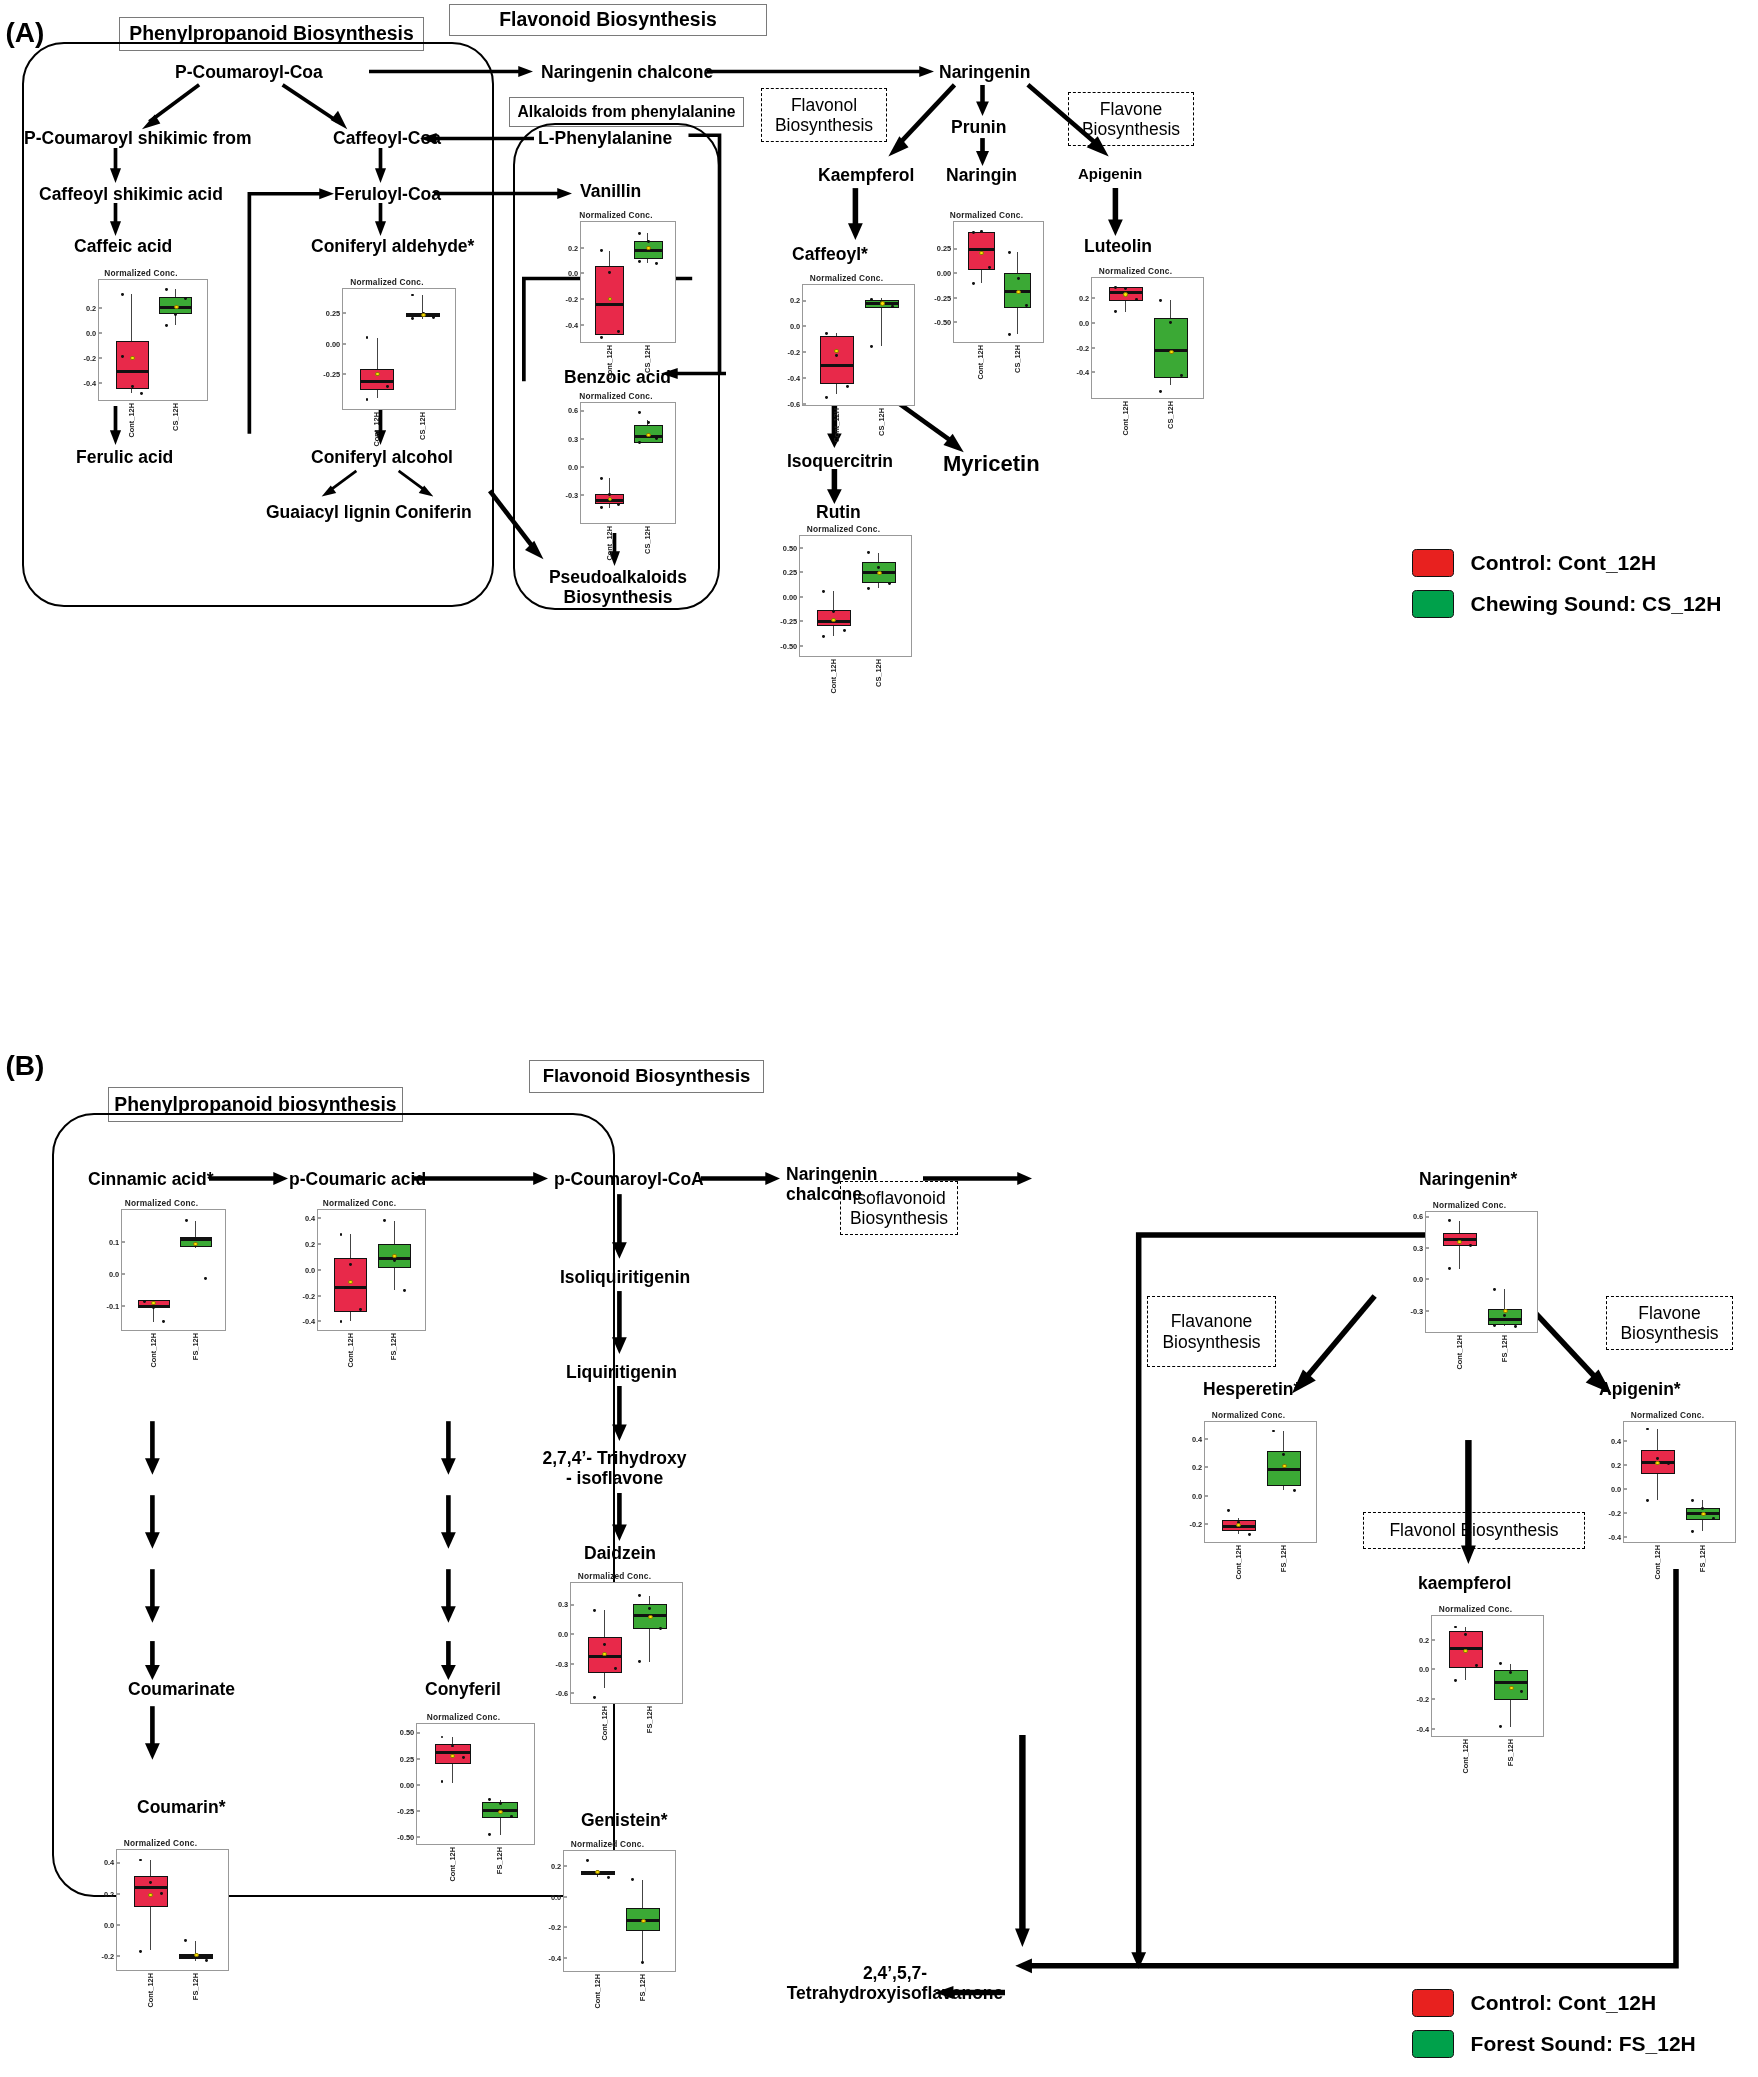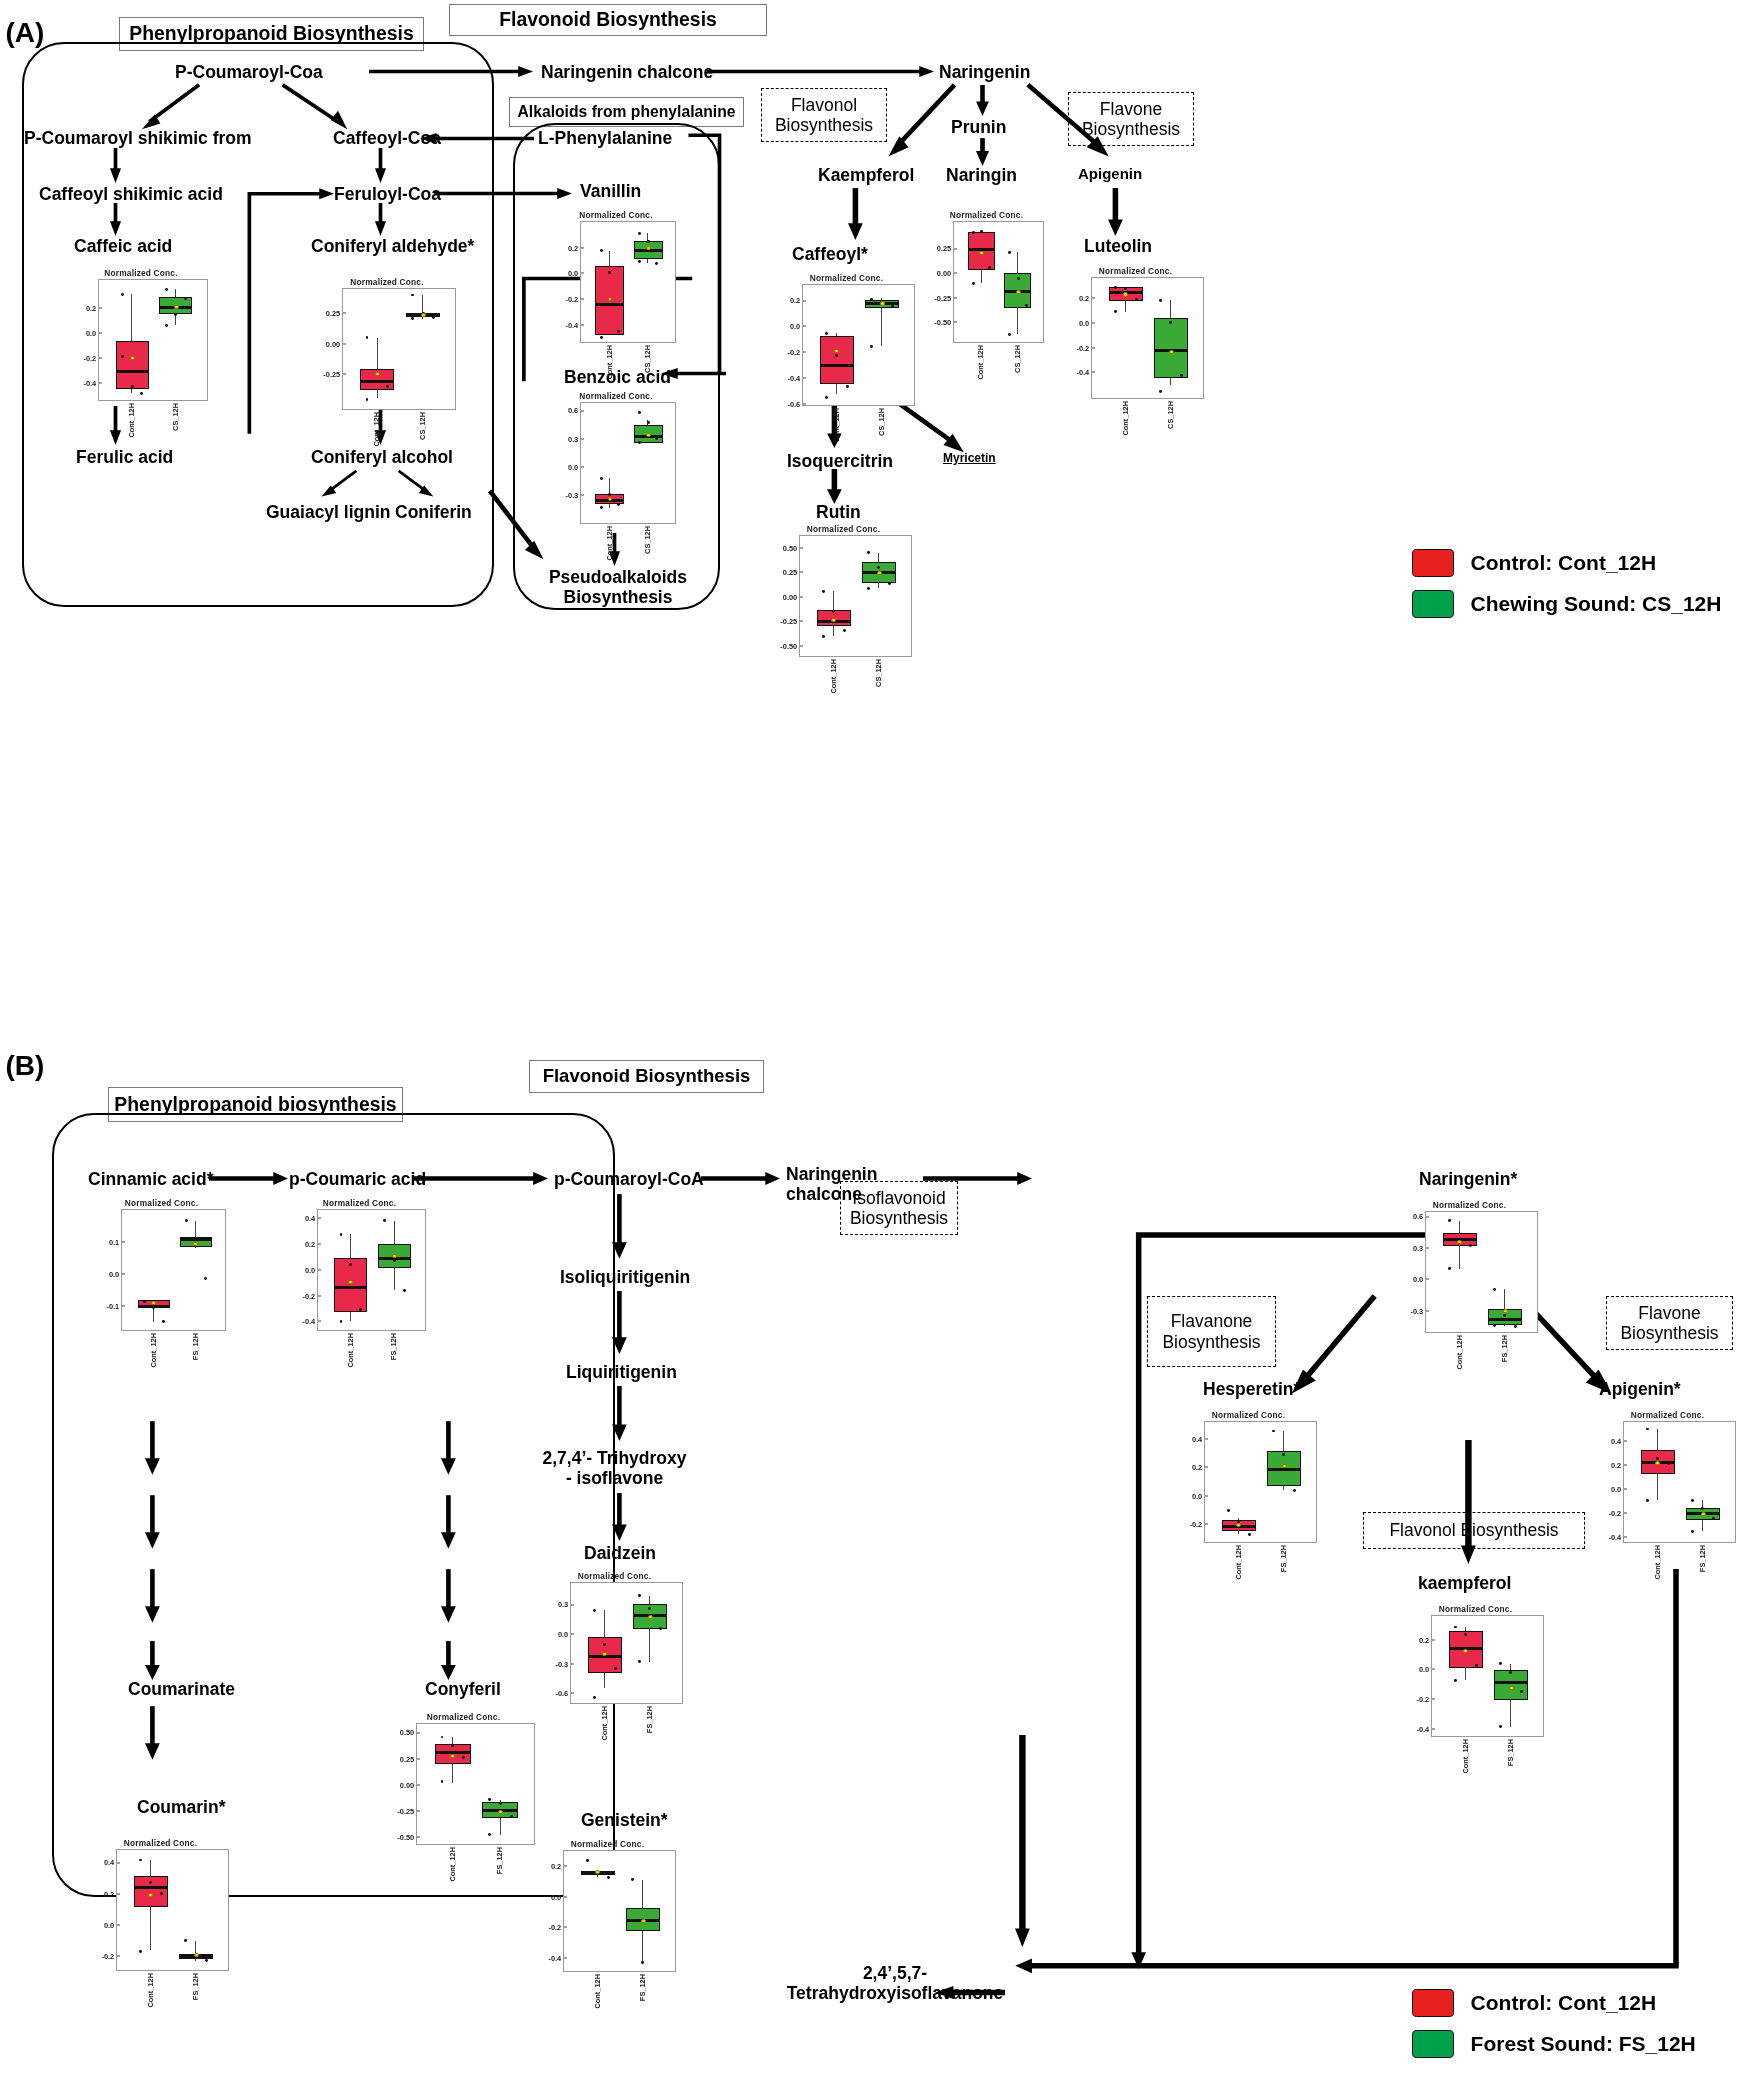--- a/index.html
+++ b/index.html
@@ -84,21 +84,21 @@
 <div class="node" style="left:564px; top:368px; font-size:17.5px;">Benzoic acid*</div>
 <div class="node wrap" style="left:543px; top:568px; width:150px; font-size:17.5px;text-align:center;">Pseudoalkaloids Biosynthesis</div>
 <div class="node" style="left:939px; top:63px; font-size:17.5px;">Naringenin</div>
 <div class="node" style="left:951px; top:118px; font-size:17.5px;">Prunin</div>
 <div class="node" style="left:818px; top:166px; font-size:17.5px;">Kaempferol</div>
 <div class="node" style="left:946px; top:166px; font-size:17.5px;">Naringin</div>
 <div class="node" style="left:1078px; top:166px; font-size:15px;">Apigenin</div>
 <div class="node" style="left:792px; top:245px; font-size:17.5px;">Caffeoyl*</div>
 <div class="node" style="left:1084px; top:237px; font-size:17.5px;">Luteolin</div>
 <div class="node" style="left:787px; top:452px; font-size:17.5px;">Isoquercitrin</div>
-<div class="node" style="left:943px; top:452px; font-size:12px;text-decoration:underline;">Myricetin</div>
+<div class="node" style="left:943px; top:452px; font-size:22px;">Myricetin</div>
 <div class="node" style="left:816px; top:503px; font-size:17.5px;">Rutin</div>
 
 <div class="arrow" style="left:369px; top:65px;">
   <svg width="164" height="13" viewBox="0 0 178 14">
       <line x1="0" y1="7" x2="164" y2="7" stroke="#000" stroke-width="4"></line>
       <polygon points="178,7 162,1 162,13" fill="#000"></polygon>
     </svg>
 </div>
 <div class="arrow" style="left:707px; top:65px;">
   <svg width="227" height="13" viewBox="0 0 246 14">

